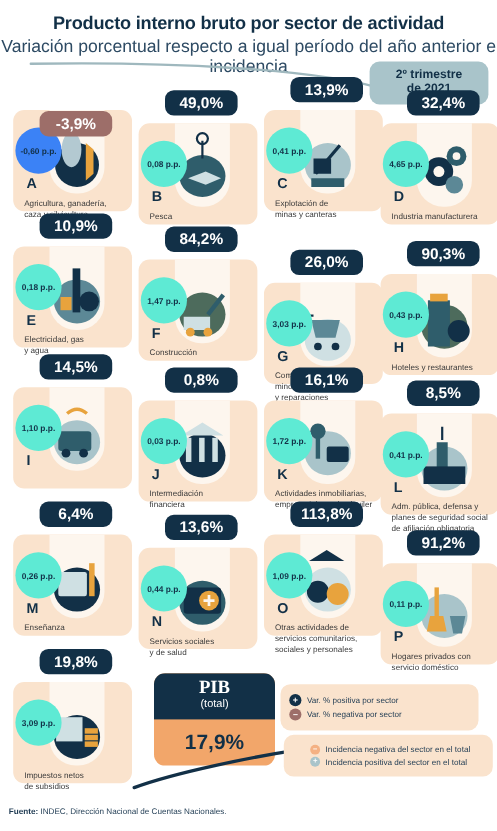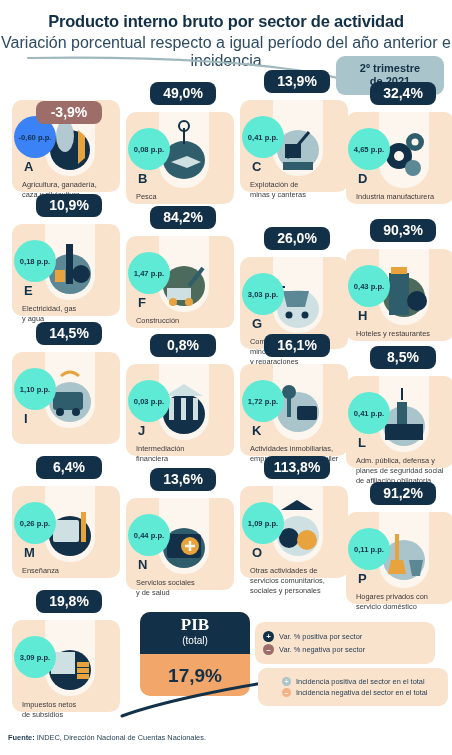--- a/index.html
+++ b/index.html
@@ -451,25 +451,25 @@
       <span class="legend-text">Var. % positiva por sector</span>
     </div>
     <div class="legend-row">
       <span class="dot-lg dot-mauve"></span>
       <span class="legend-text">Var. % negativa por sector</span>
     </div>
   </div>
 
   <div class="legend-bottom">
     <div class="legend-row">
+      <span class="dot-sm dot-peach"></span>
+      <span class="legend-text">Incidencia negativa del sector en el total</span>
+    </div>
+    <div class="legend-row">
       <span class="dot-sm dot-blue"></span>
       <span class="legend-text">Incidencia positiva del sector en el total</span>
-    </div>
-    <div class="legend-row">
-      <span class="dot-sm dot-peach"></span>
-      <span class="legend-text">Incidencia negativa del sector en el total</span>
     </div>
   </div>
 
   <div class="footer">
     <b>Fuente:</b><span> INDEC, Dirección Nacional de Cuentas Nacionales.</span>
   </div>
 </div>
 
 </body></html>

